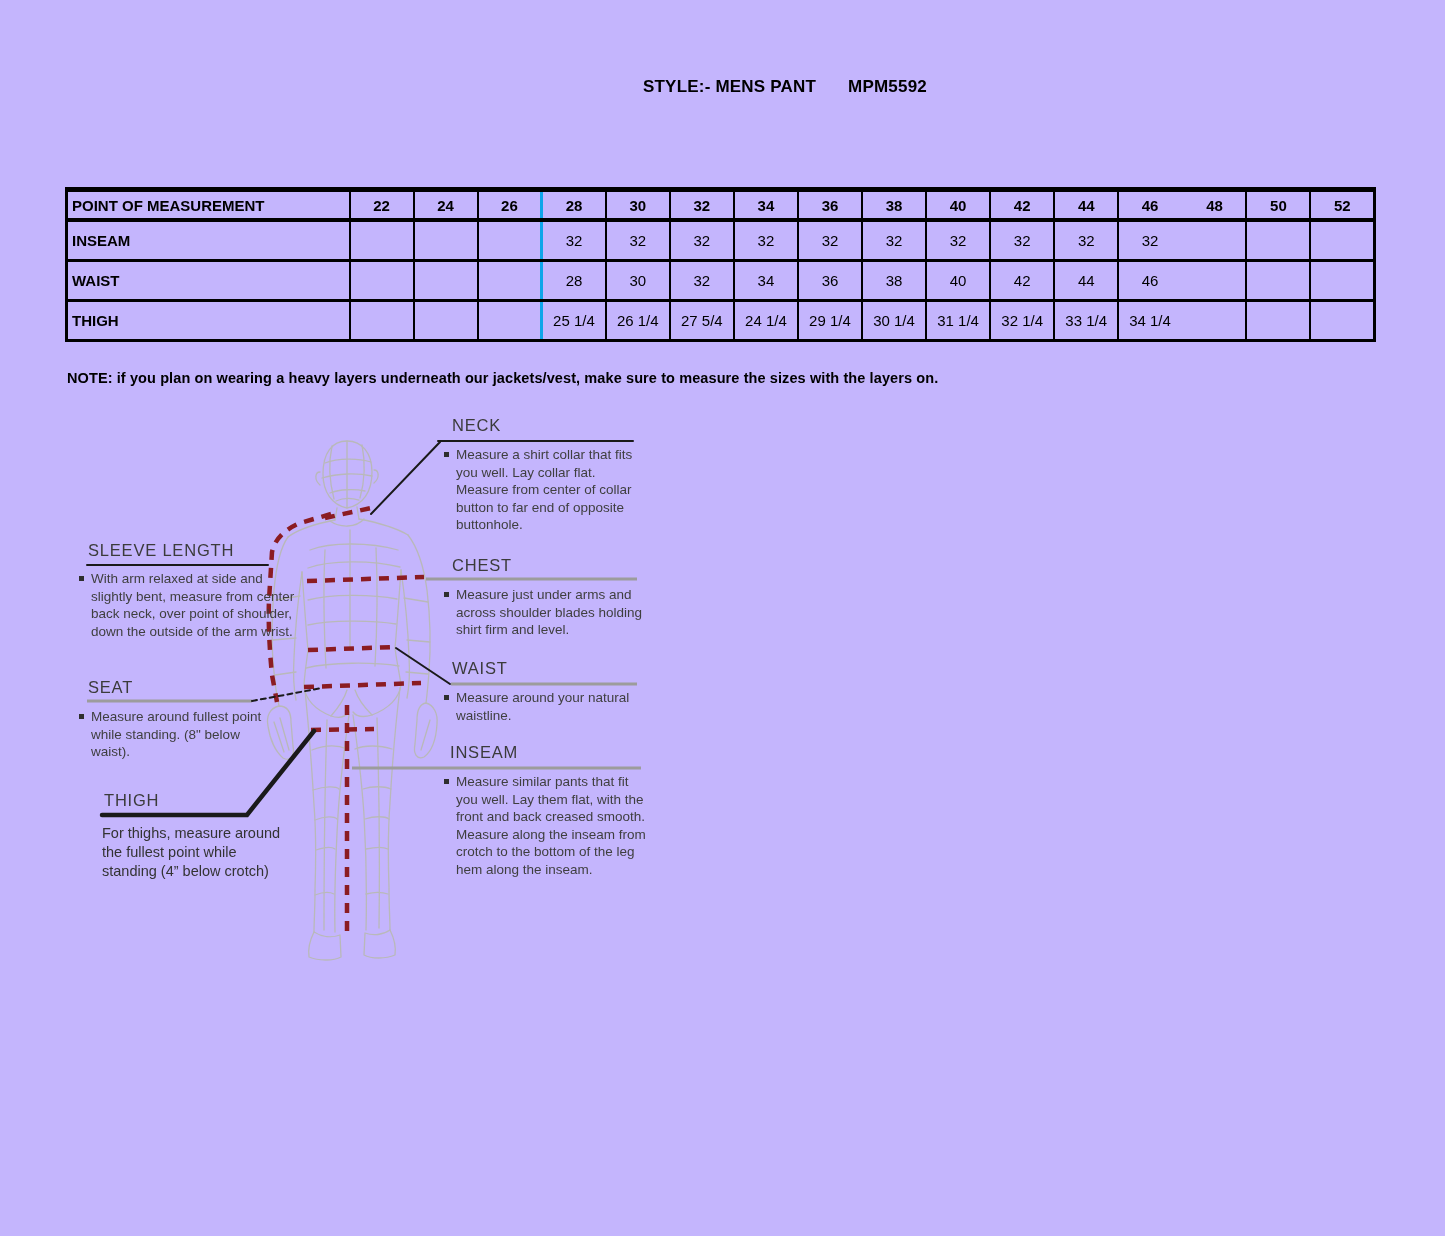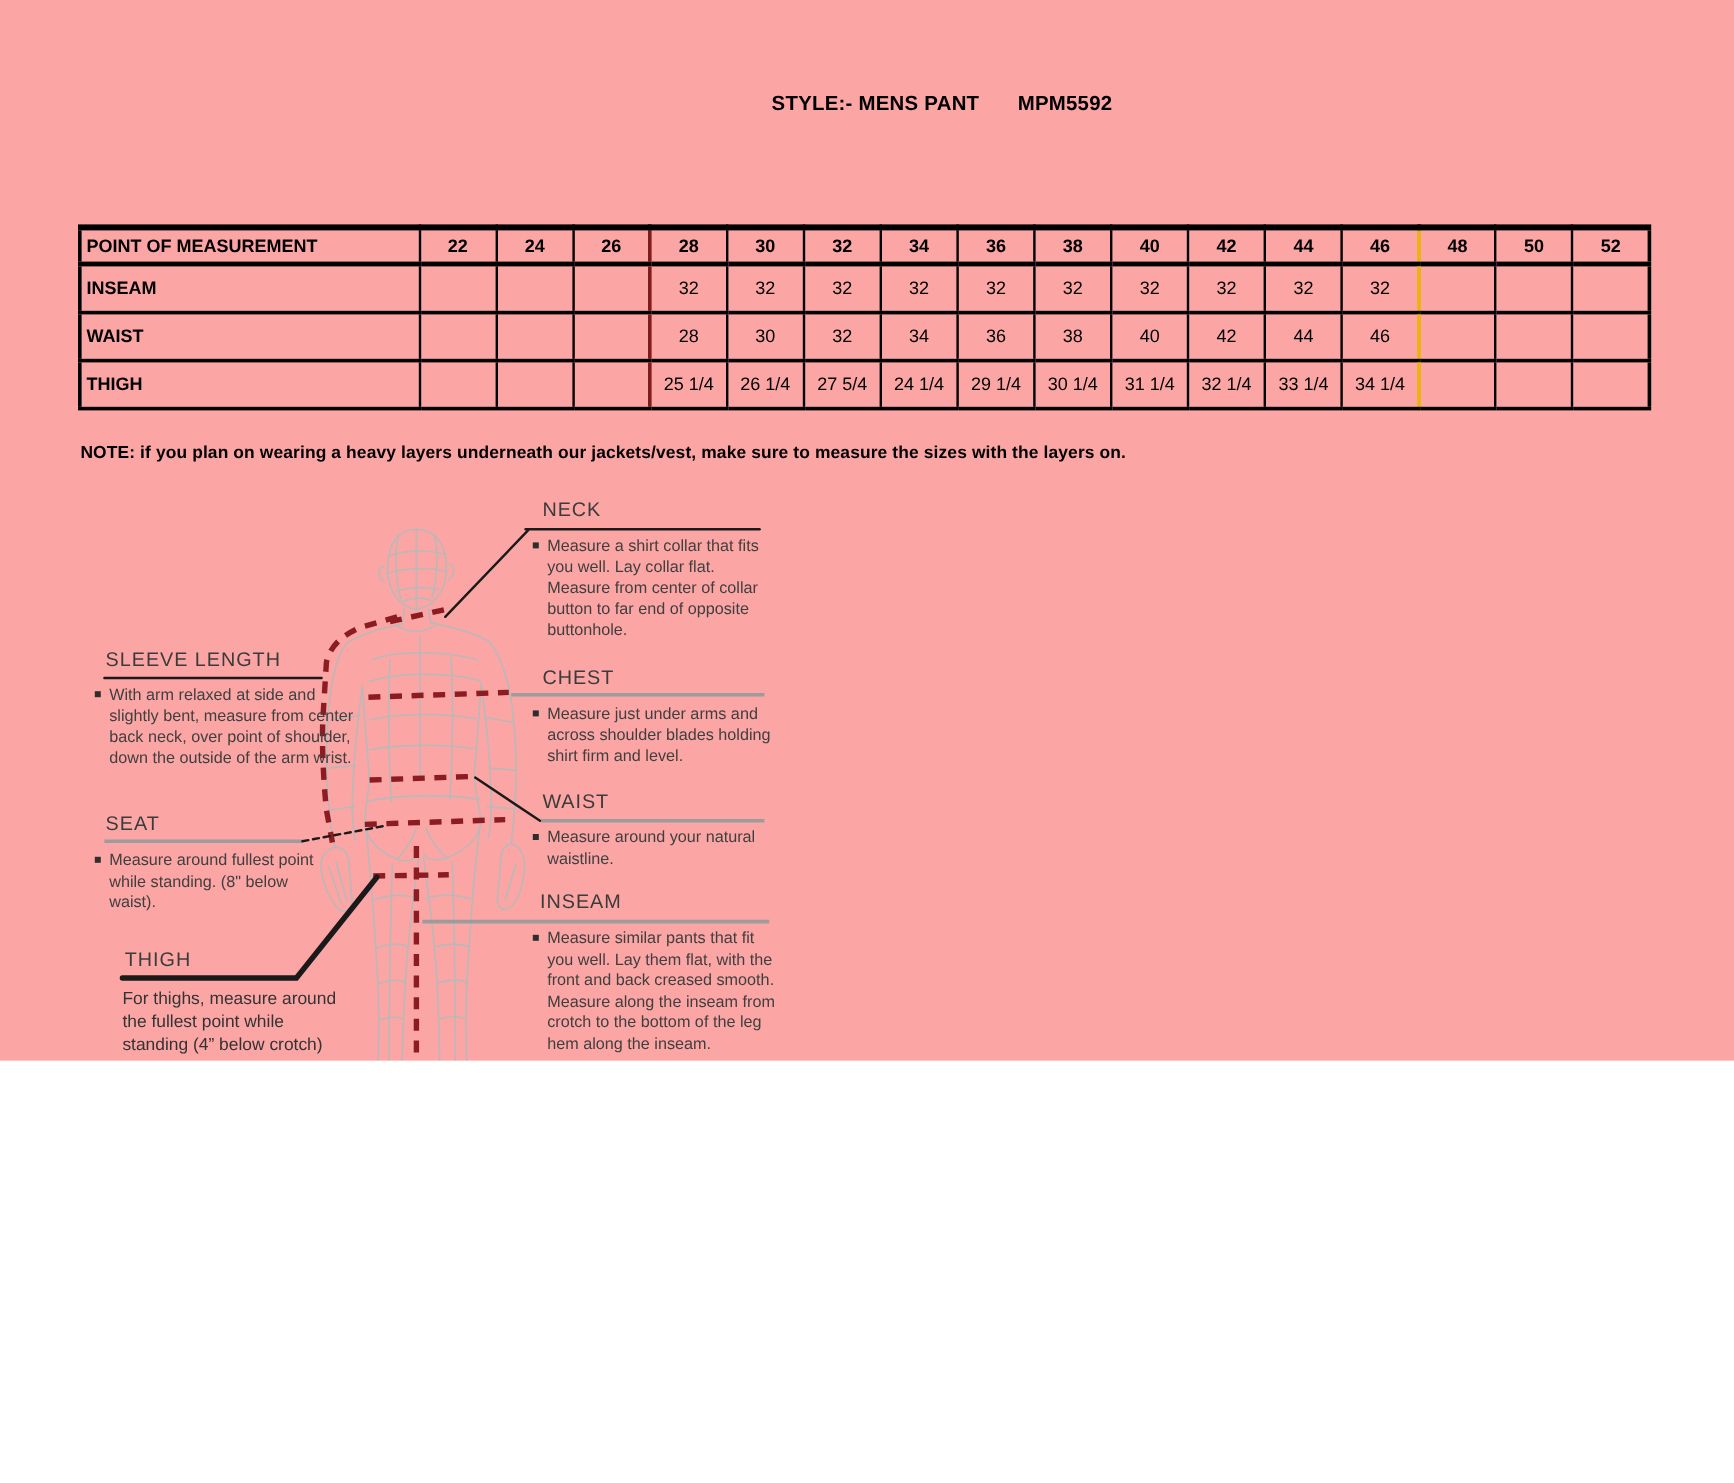--- a/index.html
+++ b/index.html
@@ -1,17 +1,17 @@
 <!DOCTYPE html>
 <html><head>
 <meta charset="utf-8">
 <style>
   html,body { margin:0; padding:0; background:#ffffff; }
   .page {
-    position:relative; width:1445px; height:884px; background:#fca5a5;
+    position:relative; width:1445px; height:1236px; background:#c4b5fd;
     font-family:"Liberation Sans", sans-serif; color:#000; overflow:hidden;
   }
   
   .title {
     position:absolute; left:643px; top:77px;
     font-size:17px; font-weight:bold; display:flex; gap:32px; letter-spacing:0.2px;
   }
   
   #size-table {
     position:absolute; left:65px; top:187px; width:1311px;
@@ -19,22 +19,22 @@
     border:3px solid #000; border-top:5px solid #000;
   }
   #size-table th, #size-table td {
     border:2px solid #000; text-align:center; padding:0;
     font-size:15px; overflow:hidden; white-space:nowrap;
   }
   #size-table th { height:26px; font-weight:bold; border-bottom:4px solid #000; }
   #size-table th:first-child { text-align:left; padding-left:4px; }
   #size-table td { height:37px; border-bottom:3px solid #000; font-weight:normal; }
   #size-table td.rowlabel { text-align:left; padding-left:4px; font-weight:bold; }
-  #size-table .thick-left  { border-left:3px solid #7f1d1d; }
-  #size-table .thick-right { border-right:3px solid #eab308; }
+  #size-table .thick-left  { border-left:3px solid #0ea5e9; }
+  #size-table .thick-right { border-right:3px solid #c4b5fd; }
   
   .note {
     position:absolute; left:67px; top:370px; width:1000px;
     font-size:14.5px; font-weight:bold; letter-spacing:0.1px;
   }
   
   .diagram-svg { position:absolute; left:0; top:400px; width:720px; height:610px; }
   .dlabel {
     position:absolute; font-size:16.5px; color:#3b3b3b; letter-spacing:0.8px;
   }

